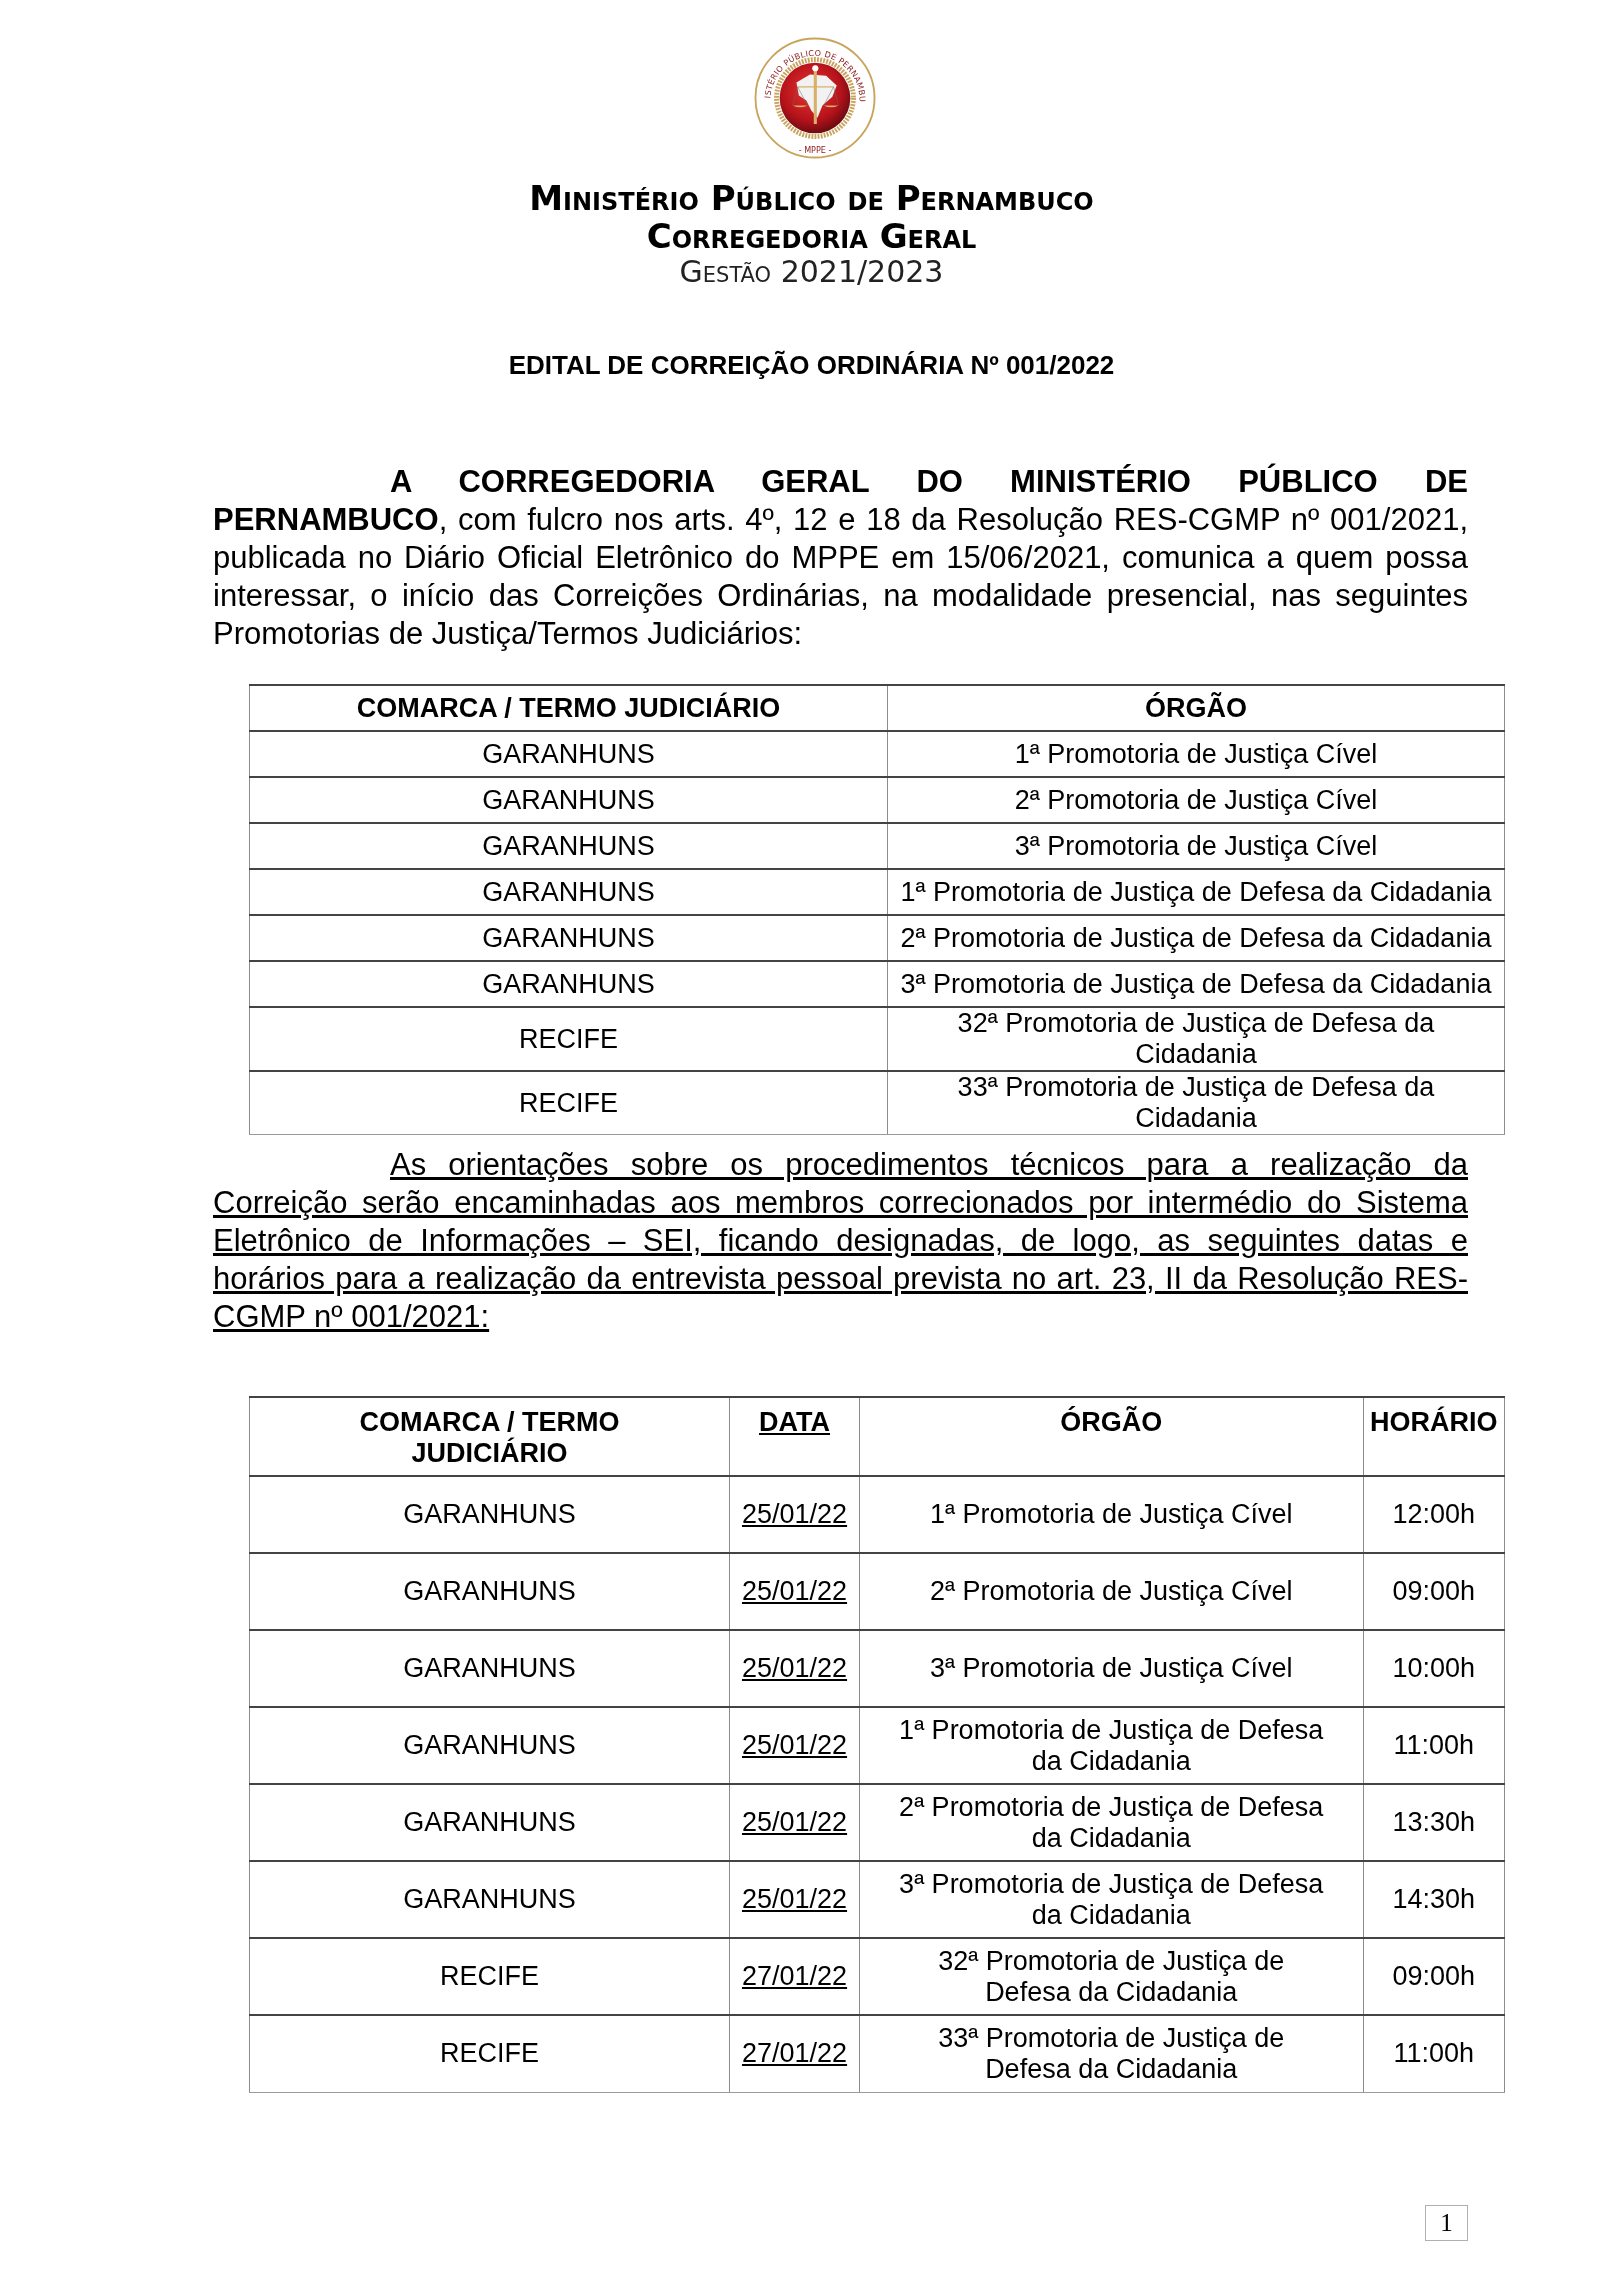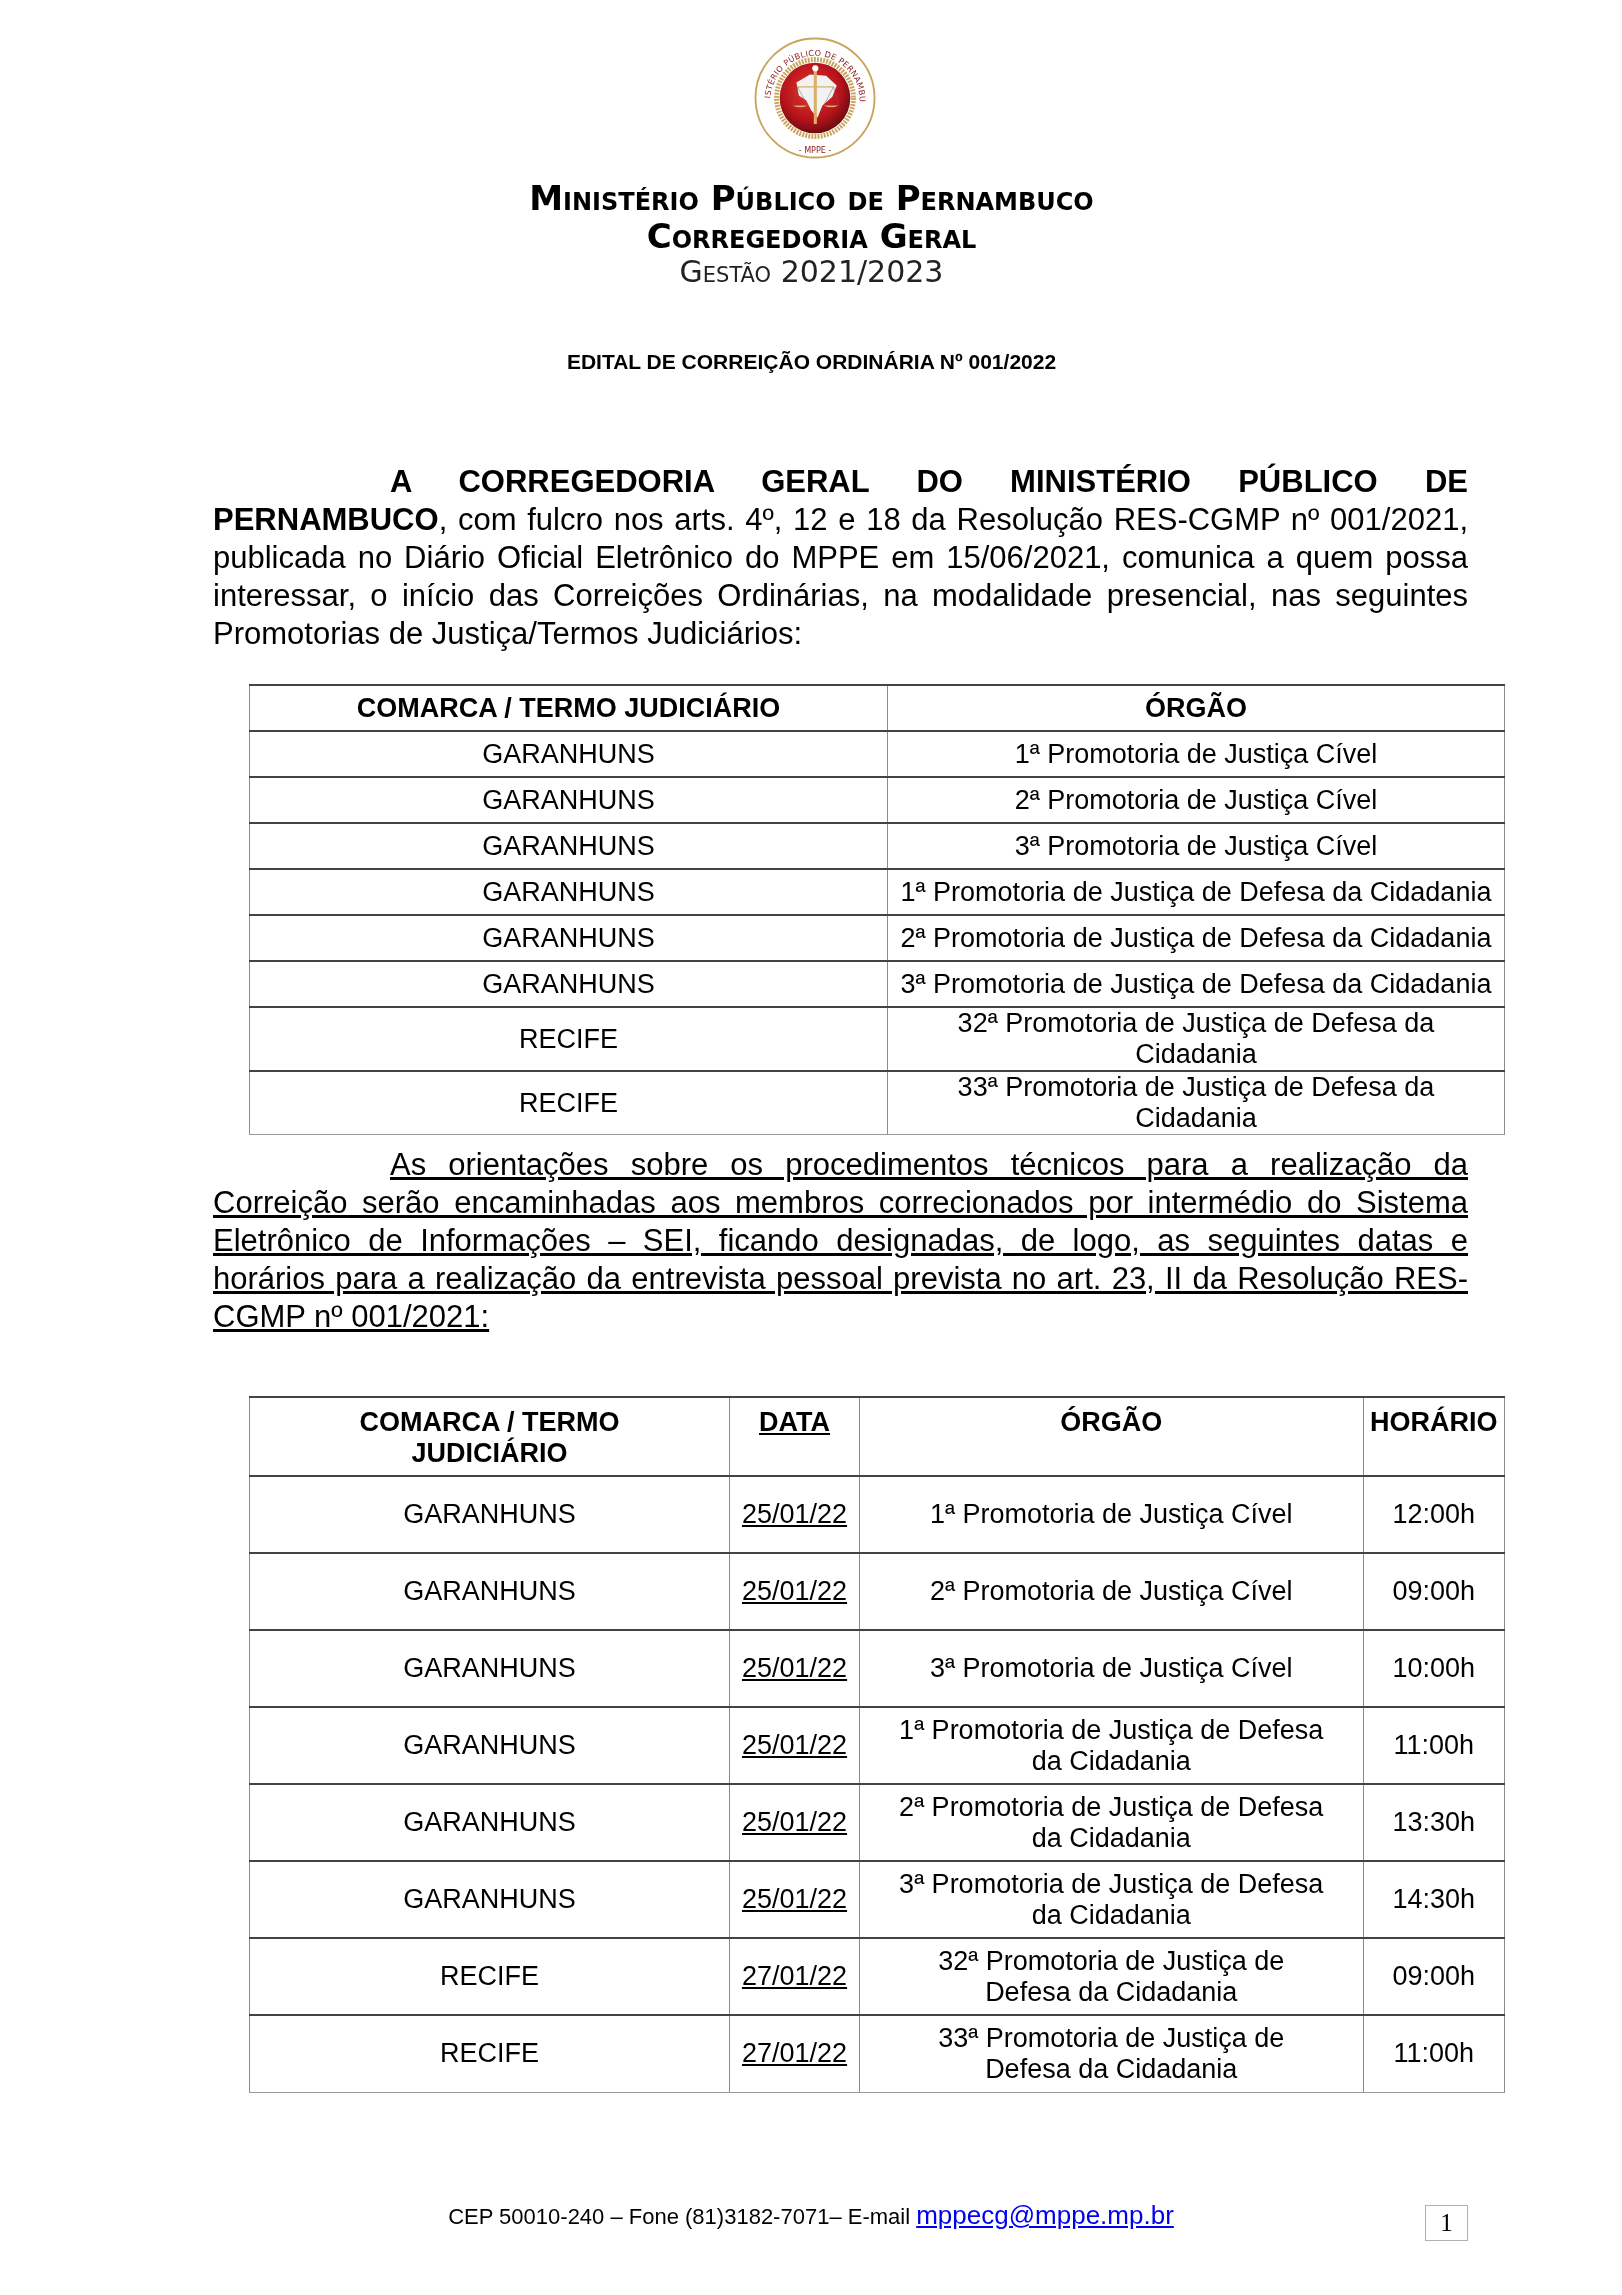--- a/index.html
+++ b/index.html
@@ -8,21 +8,21 @@
 
   .logo { position: absolute; left: 753px; top: 36px; width: 124px; height: 124px; }
 
   .hdr { position: absolute; left: 0; width: 1623px; text-align: center;
          font-family: "DejaVu Sans", sans-serif; font-variant: small-caps; }
   .hdr1 { top: 178px; font-size: 34px; font-weight: bold; letter-spacing: 0px; }
   .hdr2 { top: 216px; font-size: 34px; font-weight: bold; }
   .hdr3 { top: 254px; font-size: 30px; color: #222; text-align: center; }
 
   .title { position: absolute; left: 0; width: 1623px; top: 350px; text-align: center;
-           font-size: 21px; font-weight: bold; }
+           font-size: 26px; font-weight: bold; }
 
   .para { position: absolute; left: 213px; width: 1255px; font-size: 31px; line-height: 38px;
           text-align: justify; text-align-last: left; }
   .para1 { top: 463px; }
   .para2 { top: 1146px; text-decoration: underline; }
   .indent { display: inline-block; width: 177px; }
 
   table { border-collapse: collapse; position: absolute; left: 213px; width: 1256px;
           font-size: 27px; margin-left: 36px; }
   td, th { text-align: center; padding: 0 6.5px; border: 1.3px solid #9a9a9a; }
@@ -195,16 +195,15 @@
       <tr class="r">
         <td class="c1">RECIFE</td>
         <td class="c2">27/01/22</td>
         <td class="c3" style="padding: 0px 39px;">33ª Promotoria de Justiça de Defesa da Cidadania</td>
         <td class="c4">11:00h</td>
       </tr>
     </tbody>
 </table>
 
 <div class="footer">
-  <div><span>CEP 50010-240 – Fone (81)3182-7071– E-mail </span><a href="mailto:mppecg@mppe.mp.br">mppecg@mppe.mp.br</a></div>
 </div>
 <div class="pagebox">1</div>
 
 
 </body></html>

